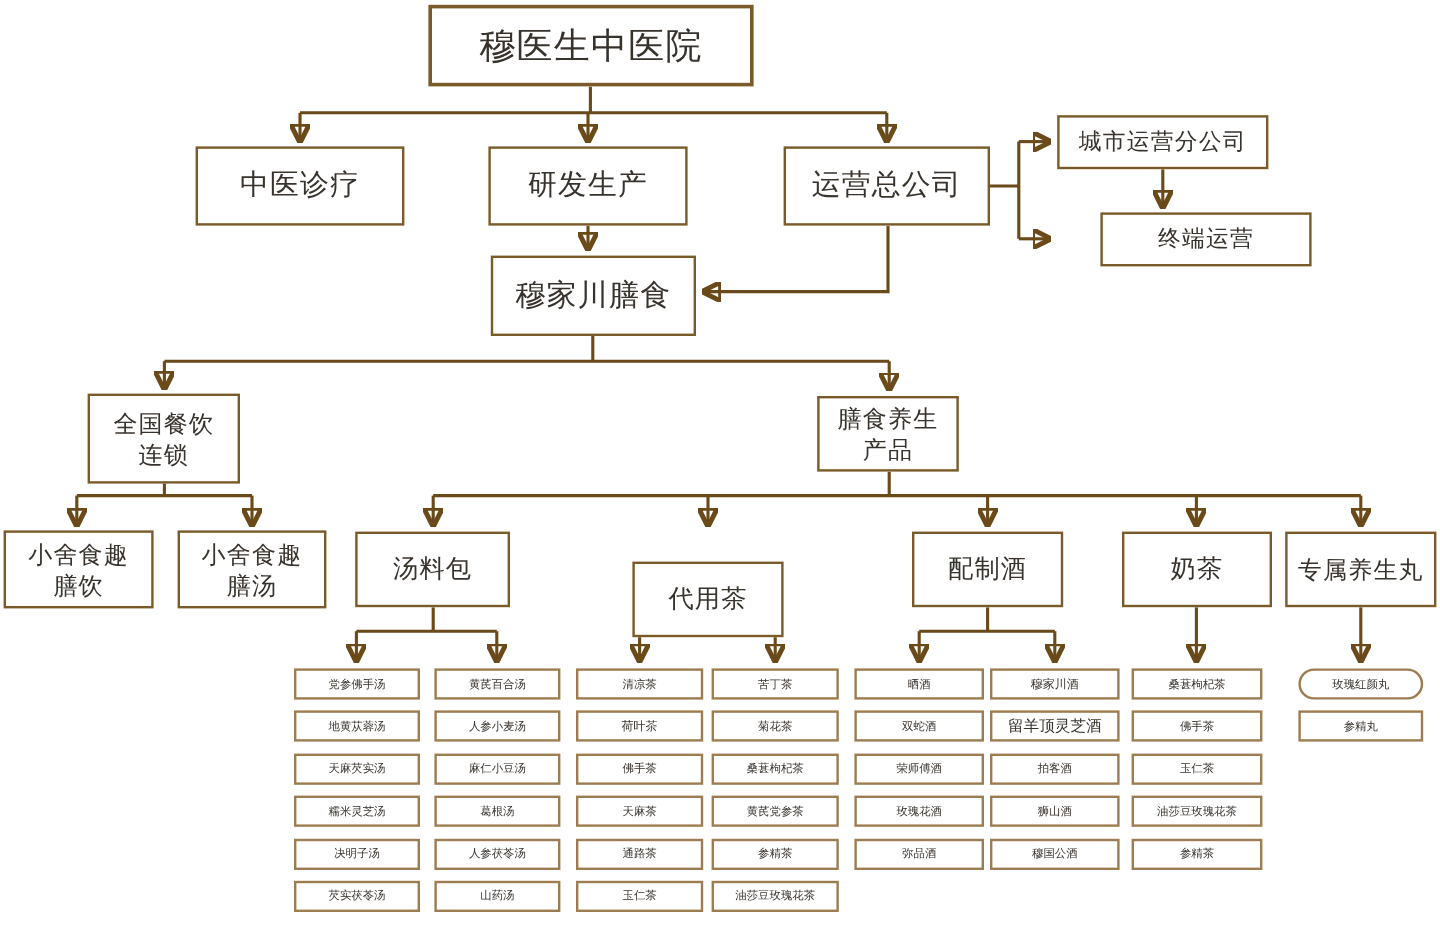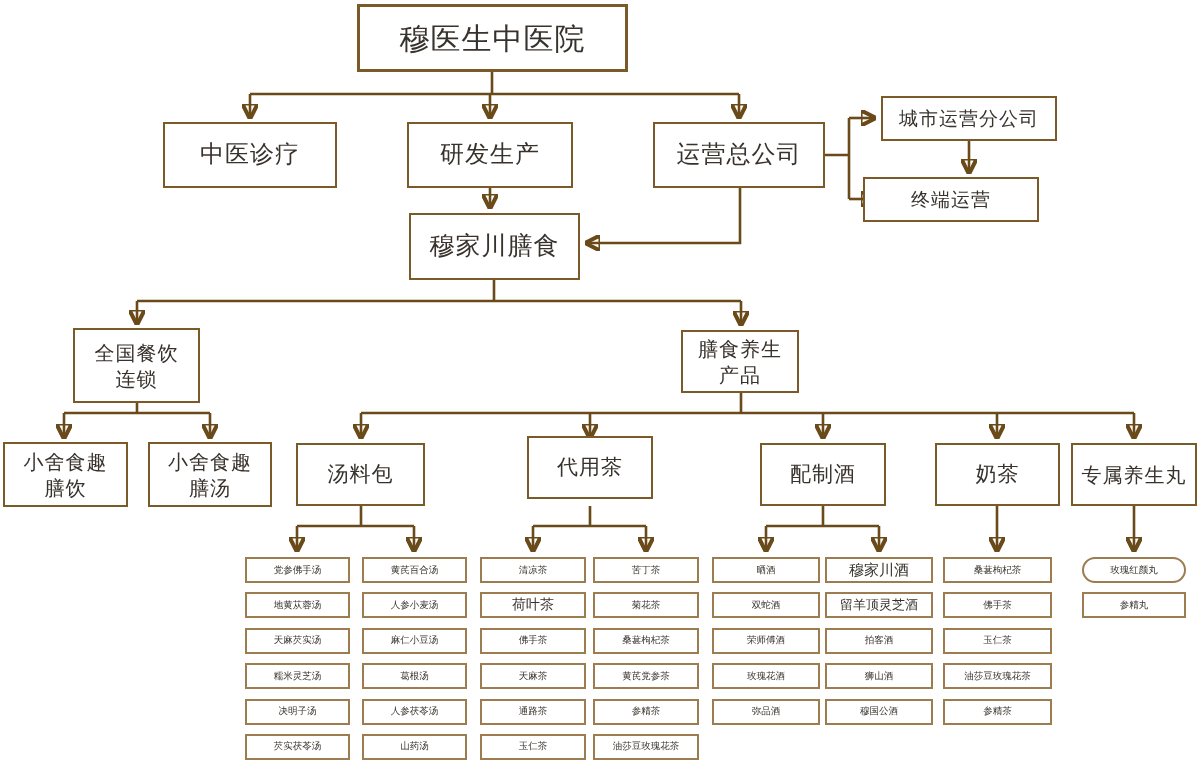--- a/index.html
+++ b/index.html
@@ -79,36 +79,36 @@
     <path d="M1134 506 V549" marker-end="url(#ah)"></path>
   </svg>
 
   <div class="node f30" style="left:357px;top:4px;width:271px;height:68px;border-width:3px;">穆医生中医院</div>
 
   <div class="node f24" style="left:163px;top:122px;width:174px;height:66px;">中医诊疗</div>
   <div class="node f24" style="left:407px;top:122px;width:166px;height:66px;">研发生产</div>
   <div class="node f24" style="left:653px;top:122px;width:172px;height:66px;">运营总公司</div>
 
   <div class="node f19" style="left:881px;top:96px;width:176px;height:45px;">城市运营分公司</div>
-  <div class="node f19" style="left:863px;top:177px;width:176px;height:45px;">终端运营</div>
+  <div class="node f19" style="left:917px;top:177px;width:176px;height:45px;">终端运营</div>
 
   <div class="node f25" style="left:409px;top:213px;width:171px;height:67px;">穆家川膳食</div>
 
   <div class="node f20" style="left:73px;top:328px;width:127px;height:75px;">全国餐饮
 连锁</div>
   <div class="node f20" style="left:681px;top:330px;width:118px;height:63px;">膳食养生
 产品</div>
 
   <div class="node f20" style="left:3px;top:442px;width:125px;height:65px;">小舍食趣
 膳饮</div>
   <div class="node f20" style="left:148px;top:442px;width:124px;height:65px;">小舍食趣
 膳汤</div>
 
   <div class="node f21" style="left:296px;top:443px;width:129px;height:63px;">汤料包</div>
-  <div class="node f21" style="left:527px;top:436px;width:126px;height:63px;text-align:center;">代用茶</div>
+  <div class="node f21" style="left:527px;top:468px;width:126px;height:63px;text-align:center;">代用茶</div>
   <div class="node f21" style="left:760px;top:443px;width:126px;height:63px;">配制酒</div>
   <div class="node f21" style="left:935px;top:443px;width:125px;height:63px;">奶茶</div>
   <div class="node f20" style="left:1071px;top:443px;width:126px;height:63px;">专属养生丸</div>
 
   <div class="col" style="left:245px;width:105px;">
     <div class="leaf" style="font-size: 9.5px; letter-spacing: 0px;">党参佛手汤</div>
     <div class="leaf" style="font-size: 9.5px; letter-spacing: 0px;">地黄苁蓉汤</div>
     <div class="leaf" style="font-size: 9.5px; letter-spacing: 0px;">天麻芡实汤</div>
     <div class="leaf" style="font-size: 9.5px; letter-spacing: 0px;">糯米灵芝汤</div>
     <div class="leaf" style="font-size: 9.5px; letter-spacing: 0px;">决明子汤</div>
@@ -118,21 +118,21 @@
     <div class="leaf" style="font-size: 9.5px; letter-spacing: 0px;">黄芪百合汤</div>
     <div class="leaf" style="font-size: 9.5px; letter-spacing: 0px;">人参小麦汤</div>
     <div class="leaf" style="font-size: 9.5px; letter-spacing: 0px;">麻仁小豆汤</div>
     <div class="leaf" style="font-size: 9.5px; letter-spacing: 0px;">葛根汤</div>
     <div class="leaf" style="font-size: 9.5px; letter-spacing: 0px;">人参茯苓汤</div>
     <div class="leaf" style="font-size: 9.5px; letter-spacing: 0px;">山药汤</div>
   </div>
 
   <div class="col" style="left:480px;width:106px;">
     <div class="leaf" style="font-size: 9.5px; letter-spacing: 0px;">清凉茶</div>
-    <div class="leaf" style="font-size: 14px; letter-spacing: 0px;">荷叶茶</div>
+    <div class="leaf" style="font-size: 10px; letter-spacing: 0px;">荷叶茶</div>
     <div class="leaf" style="font-size: 9.5px; letter-spacing: 0px;">佛手茶</div>
     <div class="leaf" style="font-size: 9.5px; letter-spacing: 0px;">天麻茶</div>
     <div class="leaf" style="font-size: 9.5px; letter-spacing: 0px;">通路茶</div>
     <div class="leaf" style="font-size: 9.5px; letter-spacing: 0px;">玉仁茶</div>
   </div>
   <div class="col" style="left:593px;width:106px;">
     <div class="leaf" style="font-size: 9.5px; letter-spacing: 0px;">苦丁茶</div>
     <div class="leaf" style="font-size: 9.5px; letter-spacing: 0px;">菊花茶</div>
     <div class="leaf" style="font-size: 9.5px; letter-spacing: 0px;">桑葚枸杞茶</div>
     <div class="leaf" style="font-size: 9.5px; letter-spacing: 0px;">黄芪党参茶</div>
@@ -141,21 +141,21 @@
   </div>
 
   <div class="col" style="left:712px;width:108px;">
     <div class="leaf" style="font-size: 9.5px; letter-spacing: 0px;">晒酒</div>
     <div class="leaf" style="font-size: 9.5px; letter-spacing: 0px;">双蛇酒</div>
     <div class="leaf" style="font-size: 9.5px; letter-spacing: 0px;">荣师傅酒</div>
     <div class="leaf" style="font-size: 9.5px; letter-spacing: 0px;">玫瑰花酒</div>
     <div class="leaf" style="font-size: 9.5px; letter-spacing: 0px;">弥品酒</div>
   </div>
   <div class="col" style="left:825px;width:108px;">
-    <div class="leaf" style="font-size: 15px; letter-spacing: 0px;">穆家川酒</div>
+    <div class="leaf" style="font-size: 10px; letter-spacing: 0px;">穆家川酒</div>
     <div class="leaf" style="font-size: 13px; letter-spacing: 0px;">留羊顶灵芝酒</div>
     <div class="leaf" style="font-size: 9.5px; letter-spacing: 0px;">拍客酒</div>
     <div class="leaf" style="font-size: 9.5px; letter-spacing: 0px;">狮山酒</div>
     <div class="leaf" style="font-size: 9.5px; letter-spacing: 0px;">穆国公酒</div>
   </div>
 
   <div class="col" style="left:943px;width:109px;">
     <div class="leaf" style="font-size: 9.5px; letter-spacing: 0px;">桑葚枸杞茶</div>
     <div class="leaf" style="font-size: 9.5px; letter-spacing: 0px;">佛手茶</div>
     <div class="leaf" style="font-size: 9.5px; letter-spacing: 0px;">玉仁茶</div>

